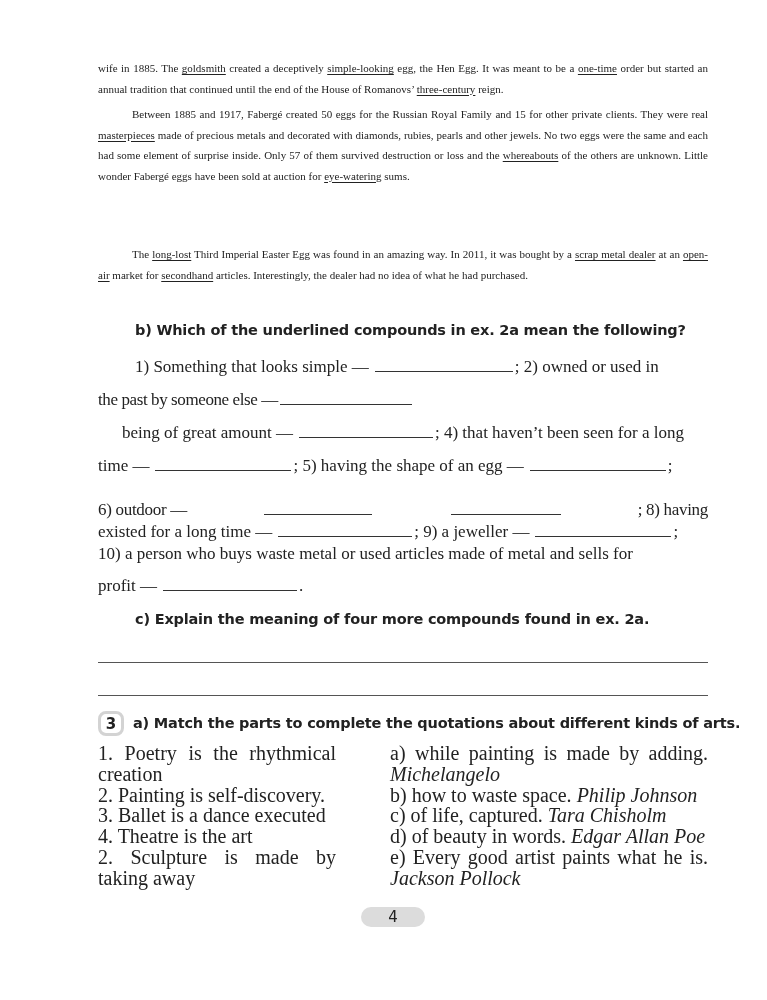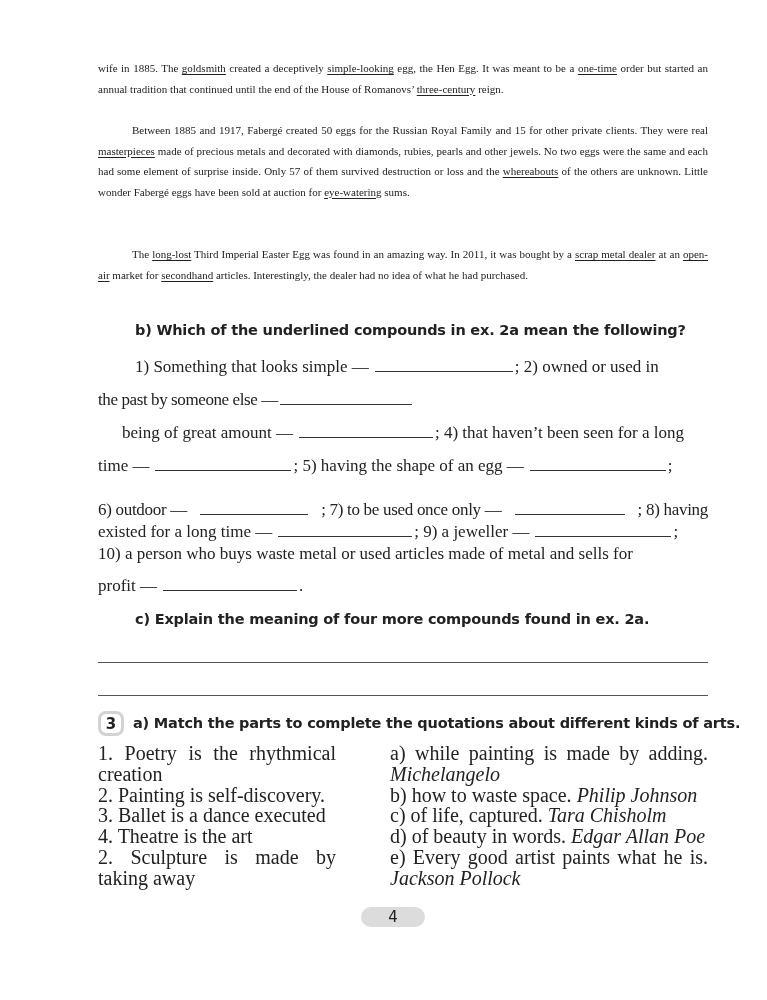--- a/index.html
+++ b/index.html
@@ -18,21 +18,21 @@
   .col div{margin:0;}
   .page-num{position:absolute;left:361px;top:907px;width:64px;height:20px;background:#dcdcdc;border-radius:10px;display:flex;align-items:center;justify-content:center;font-size:15px;color:#222;}
 </style>
 </head>
 <body>
 
 <div class="para serif" style="top:58px;">
   <span>wife in 1885. The </span><u>goldsmith</u><span> created a deceptively </span><u>simple-looking</u><span> egg, the Hen Egg. It was meant to be a </span><u>one-time</u><span> order but started an annual tradition that continued until the end of the House of Romanovs’ </span><u>three-century</u><span> reign.</span>
 </div>
 
-<div class="para serif" style="top:120px;">
+<div class="para serif" style="top:104px;">
   <span class="ind"></span><span>Between 1885 and 1917, Fabergé created 50 eggs for the Russian Royal Family and 15 for other private clients. They were real </span><u>masterpieces</u><span> made of precious metals and decorated with diamonds, rubies, pearls and other jewels. No two eggs were the same and each had some element of surprise inside. Only 57 of them survived destruction or loss and the </span><u>whereabouts</u><span> of the others are unknown. Little wonder Fabergé eggs have been sold at auction for </span><u>eye-watering</u><span> sums.</span>
 </div>
 
 <div class="para serif" style="top:244px;">
   <span class="ind"></span><span>The </span><u>long-lost</u><span> Third Imperial Easter Egg was found in an amazing way. In 2011, it was bought by a </span><u>scrap metal dealer</u><span> at an </span><u>open-air</u><span> market for </span><u>secondhand</u><span> articles. Interestingly, the dealer had no idea of what he had purchased.</span>
 </div>
 
 <div class="heading sans" style="top:322px;">b) Which of the underlined compounds in ex. 2a mean the following?</div>
 
 <div class="ex-line serif" style="top:357px;justify-content:flex-start;">
@@ -52,21 +52,20 @@
 <div class="ex-line serif" style="top:456px;justify-content:flex-start;">
   <span>time —</span>
   <span class="blank" style="width:136px;margin-left:6px;"></span>
   <span>; 5) having the shape of an egg —</span>
   <span class="blank" style="width:136px;margin-left:6px;"></span>
   <span>;</span>
 </div>
 <div class="ex-line serif" style="top:500px;justify-content:space-between;">
   <span style="letter-spacing:-0.3px;">6) outdoor —</span>
   <span class="blank" style="width:108px;"></span>
-  <span style="letter-spacing:-0.3px;">; 7) to be used once only —</span>
   <span class="blank" style="width:110px;"></span>
   <span style="letter-spacing:-0.3px;">; 8) having</span>
 </div>
 <div class="ex-line serif" style="top:522px;justify-content:flex-start;">
   <span>existed for a long time —</span>
   <span class="blank" style="width:134px;margin-left:6px;"></span>
   <span>; 9) a jeweller —</span>
   <span class="blank" style="width:136px;margin-left:6px;"></span>
   <span>;</span>
 </div>

